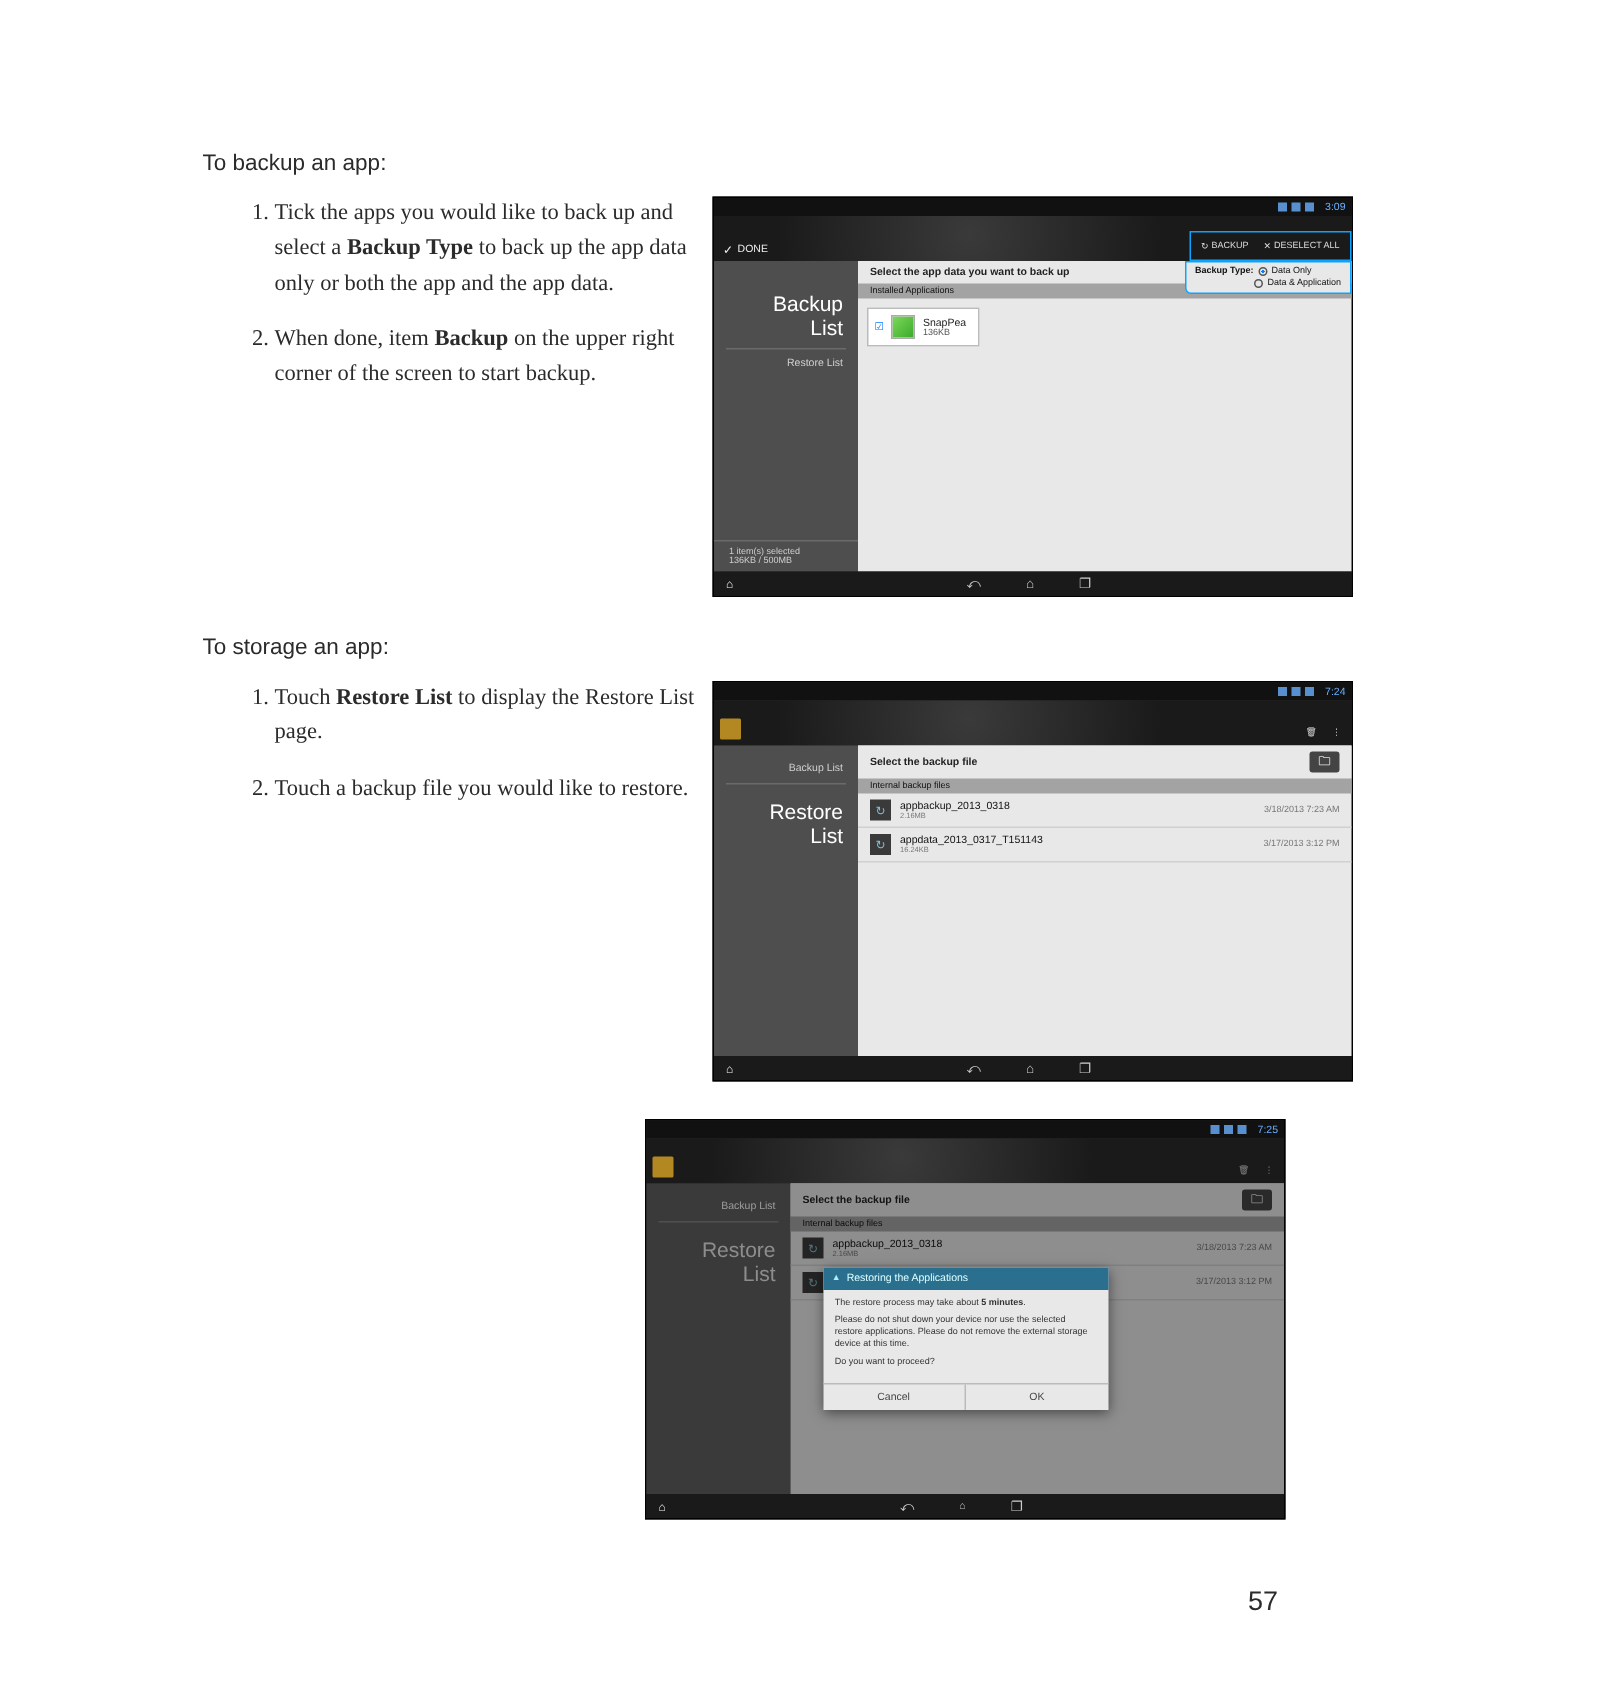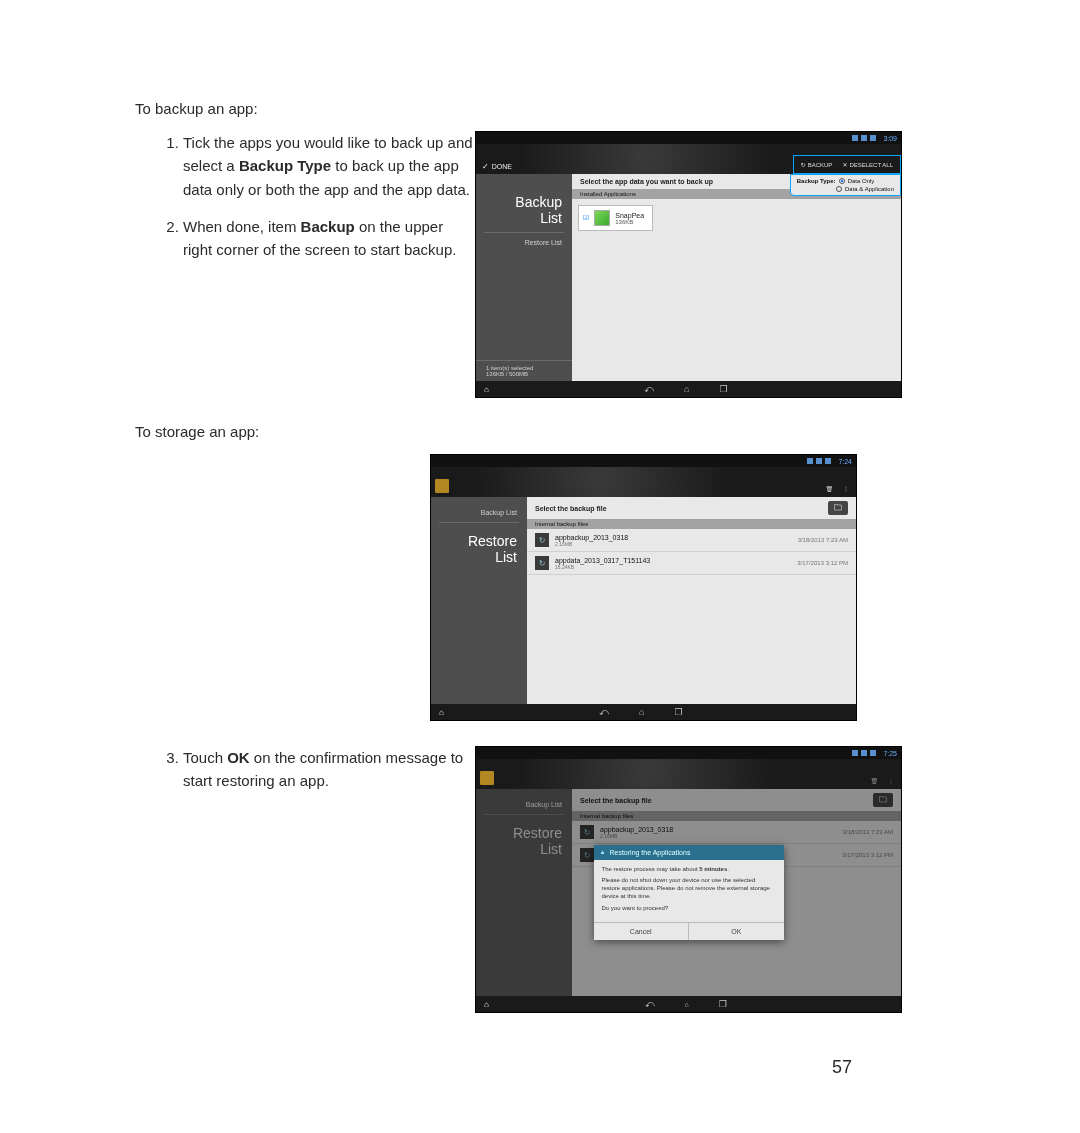--- a/index.html
+++ b/index.html
@@ -21,21 +21,21 @@
     font-family: Arial, Helvetica, sans-serif;
     color: var(--text);
     width: 1080px;
   }
   .page {
     width: 992px; height: 1133px;
     padding: 100px 135px 40px 135px;
     position: relative;
   }
   .row { display: flex; align-items: flex-start; margin-bottom: 25px; }
-  .col-text { width: 340px; flex: none; }
+  .col-text { width: 340px; flex: none; font-family: Liberation Serif, serif; }
   .col-ss { flex: 1; display: flex; justify-content: flex-end; }
   .section-heading { font-size: 15px; margin: 0 0 14px 0; }
   ol.steps { margin: 0 0 18px 0; padding-left: 48px; font-size: 15px; line-height: 1.55; }
   ol.steps li { margin-bottom: 14px; }
   .b { font-weight: bold; }
   .page-num { position: absolute; right: 140px; bottom: 55px; font-size: 18px; }
 
   
   .tablet {
     width: 427px; height: 267px;
@@ -258,20 +258,30 @@
           <span class="nbtn">⌂</span>
           <span class="nbtn">❐</span>
           <span class="spacer-right"></span>
         </div>
       </div>
     </div>
   </div>
 
   <p class="section-heading">To storage an app:</p>
   <div class="row">
+    <div class="col-text">
+      <ol class="steps" start="1">
+        <li>
+          <span>Touch </span><span class="b">Restore List</span><span> to display the Restore List page.</span>
+        </li>
+        <li>
+          <span>Touch a backup file you would like to restore.</span>
+        </li>
+      </ol>
+    </div>
     <div class="col-ss">
 
       <div class="tablet">
         <div class="status-bar">
           <span class="sb-icon"></span>
           <span class="sb-icon"></span>
           <span class="sb-icon"></span>
           <span class="time">7:24</span>
         </div>
         <div class="app-top">
@@ -322,27 +332,20 @@
           <span class="nbtn">⤺</span>
           <span class="nbtn">⌂</span>
           <span class="nbtn">❐</span>
           <span class="spacer-right"></span>
         </div>
       </div>
     </div>
   </div>
 
   <div class="row">
-    <div class="col-text">
-      <ol class="steps" start="3">
-        <li>
-          <span>Touch </span><span class="b">OK</span><span> on the confirmation message to start restoring an app.</span>
-        </li>
-      </ol>
-    </div>
     <div class="col-ss">
 
       <div class="tablet rel">
         <div class="status-bar">
           <span class="sb-icon"></span>
           <span class="sb-icon"></span>
           <span class="sb-icon"></span>
           <span class="time">7:25</span>
         </div>
         <div class="app-top">

